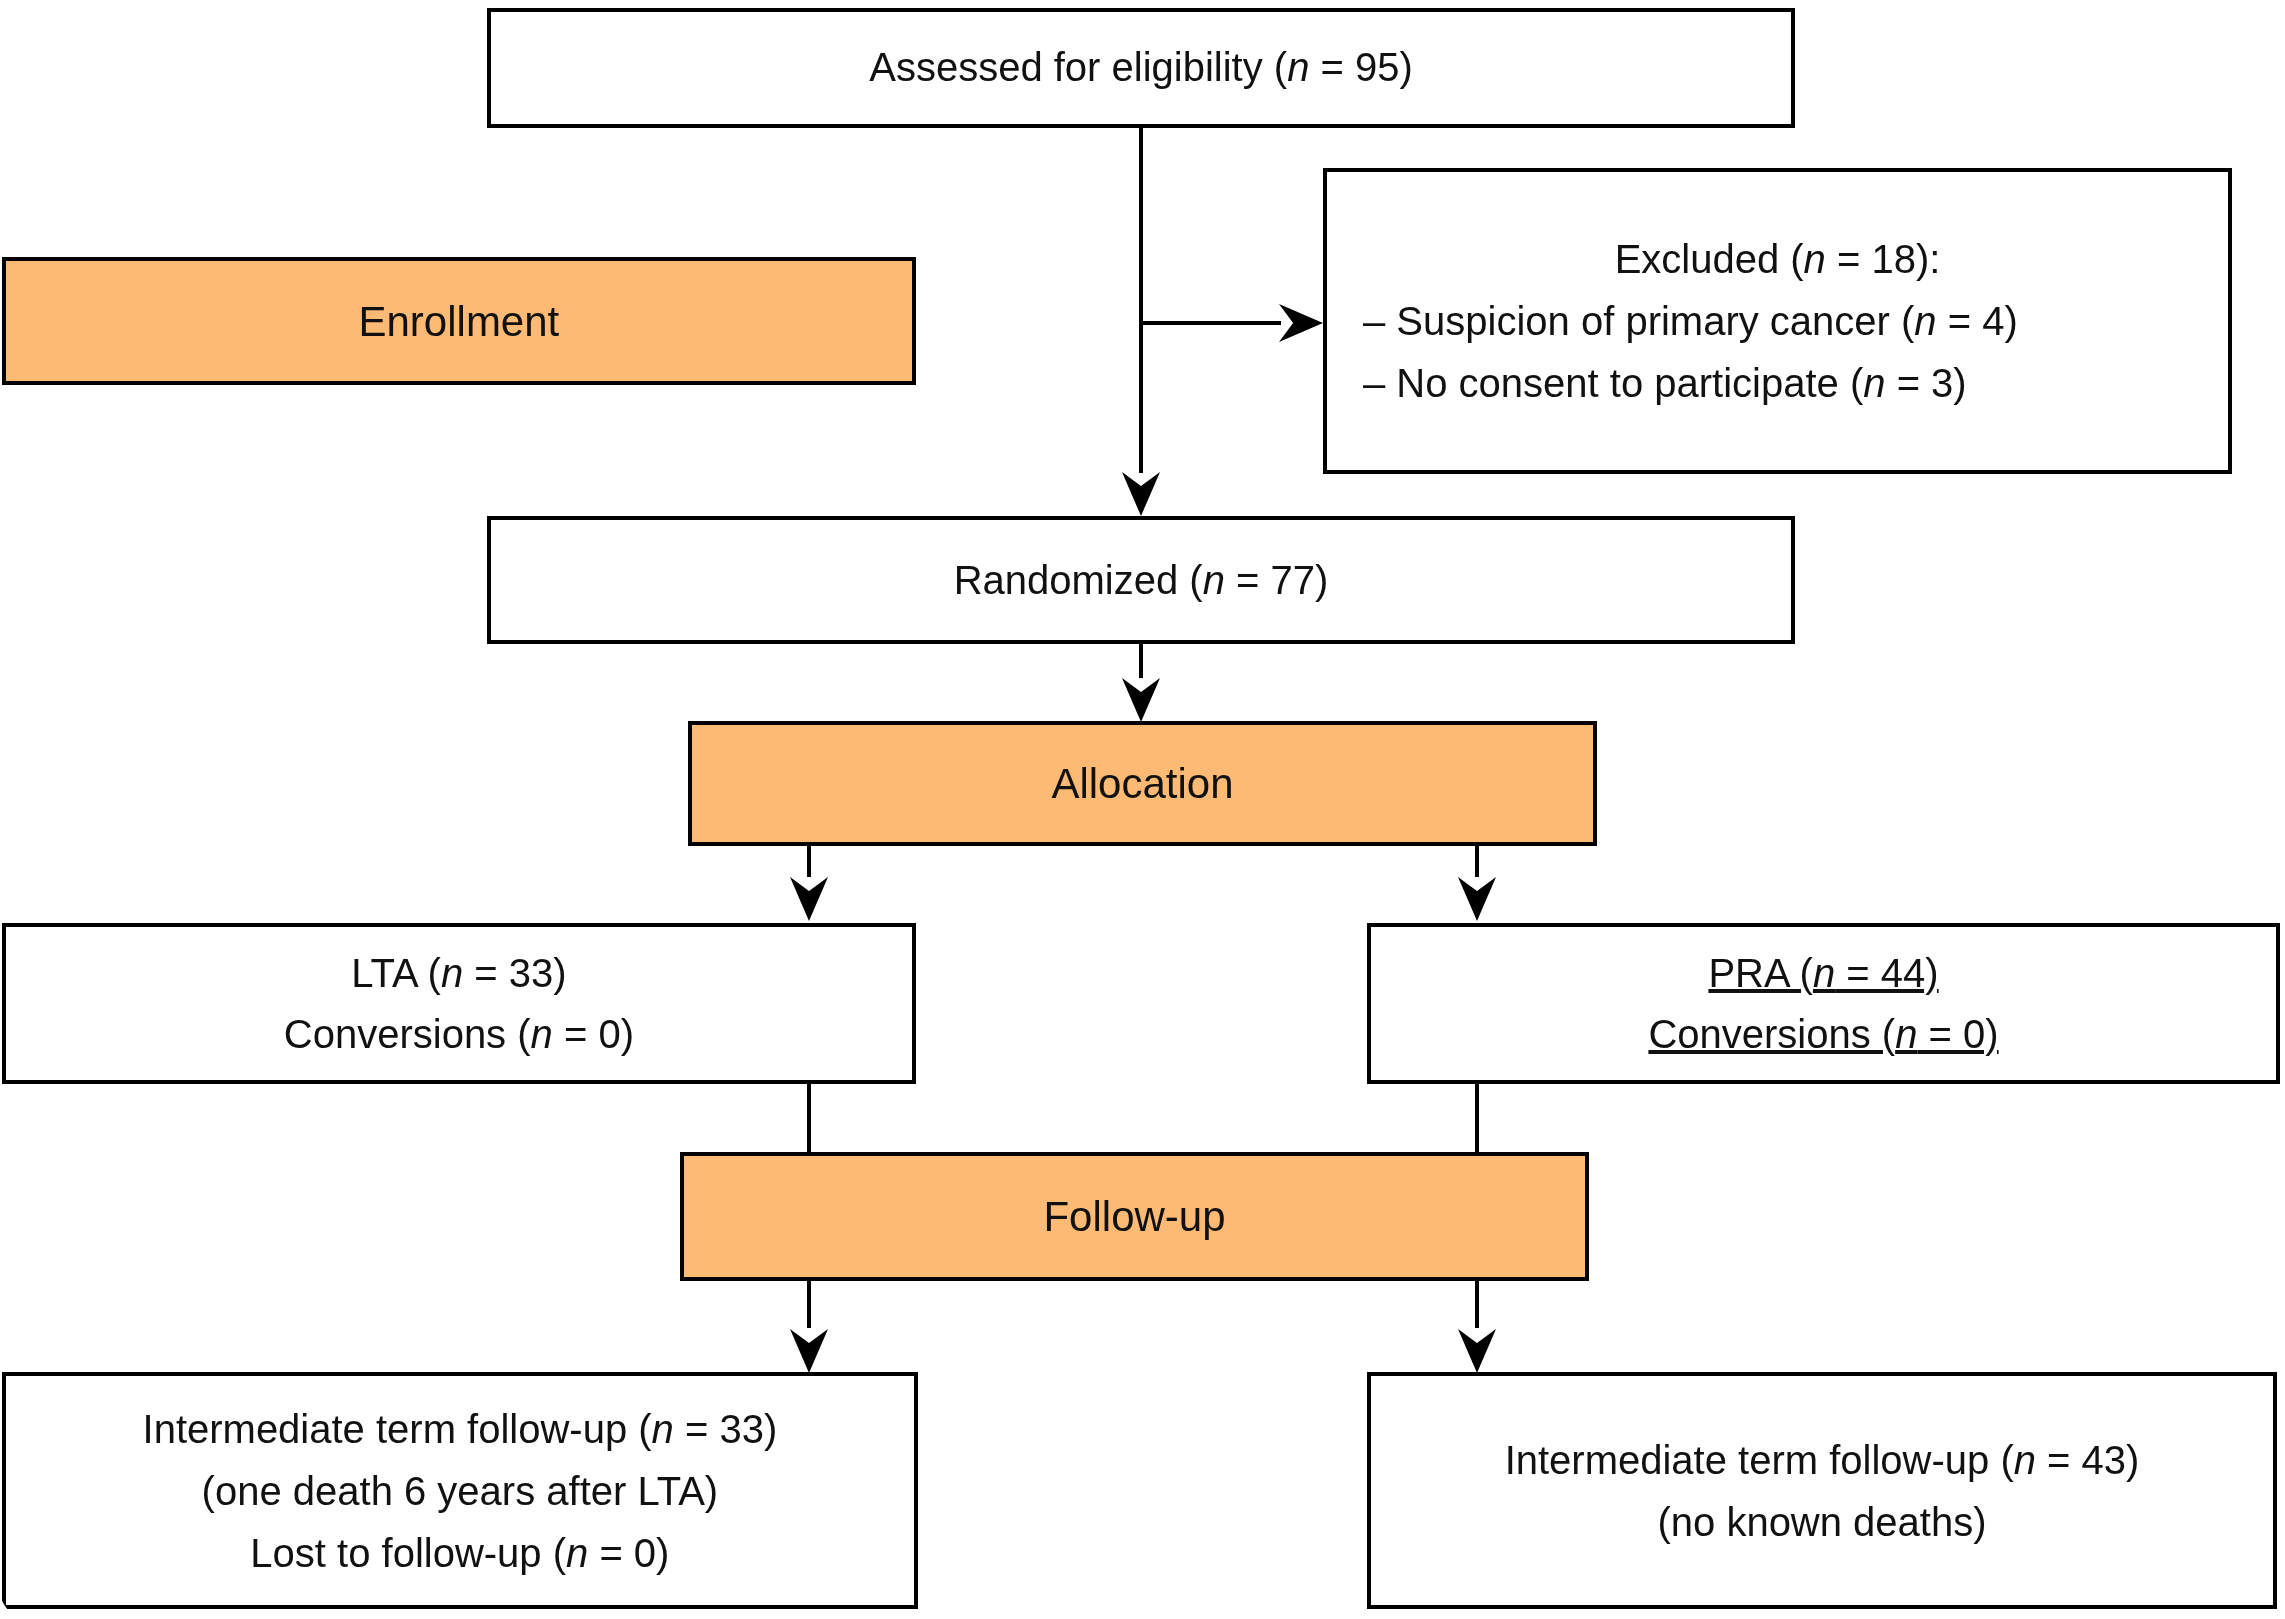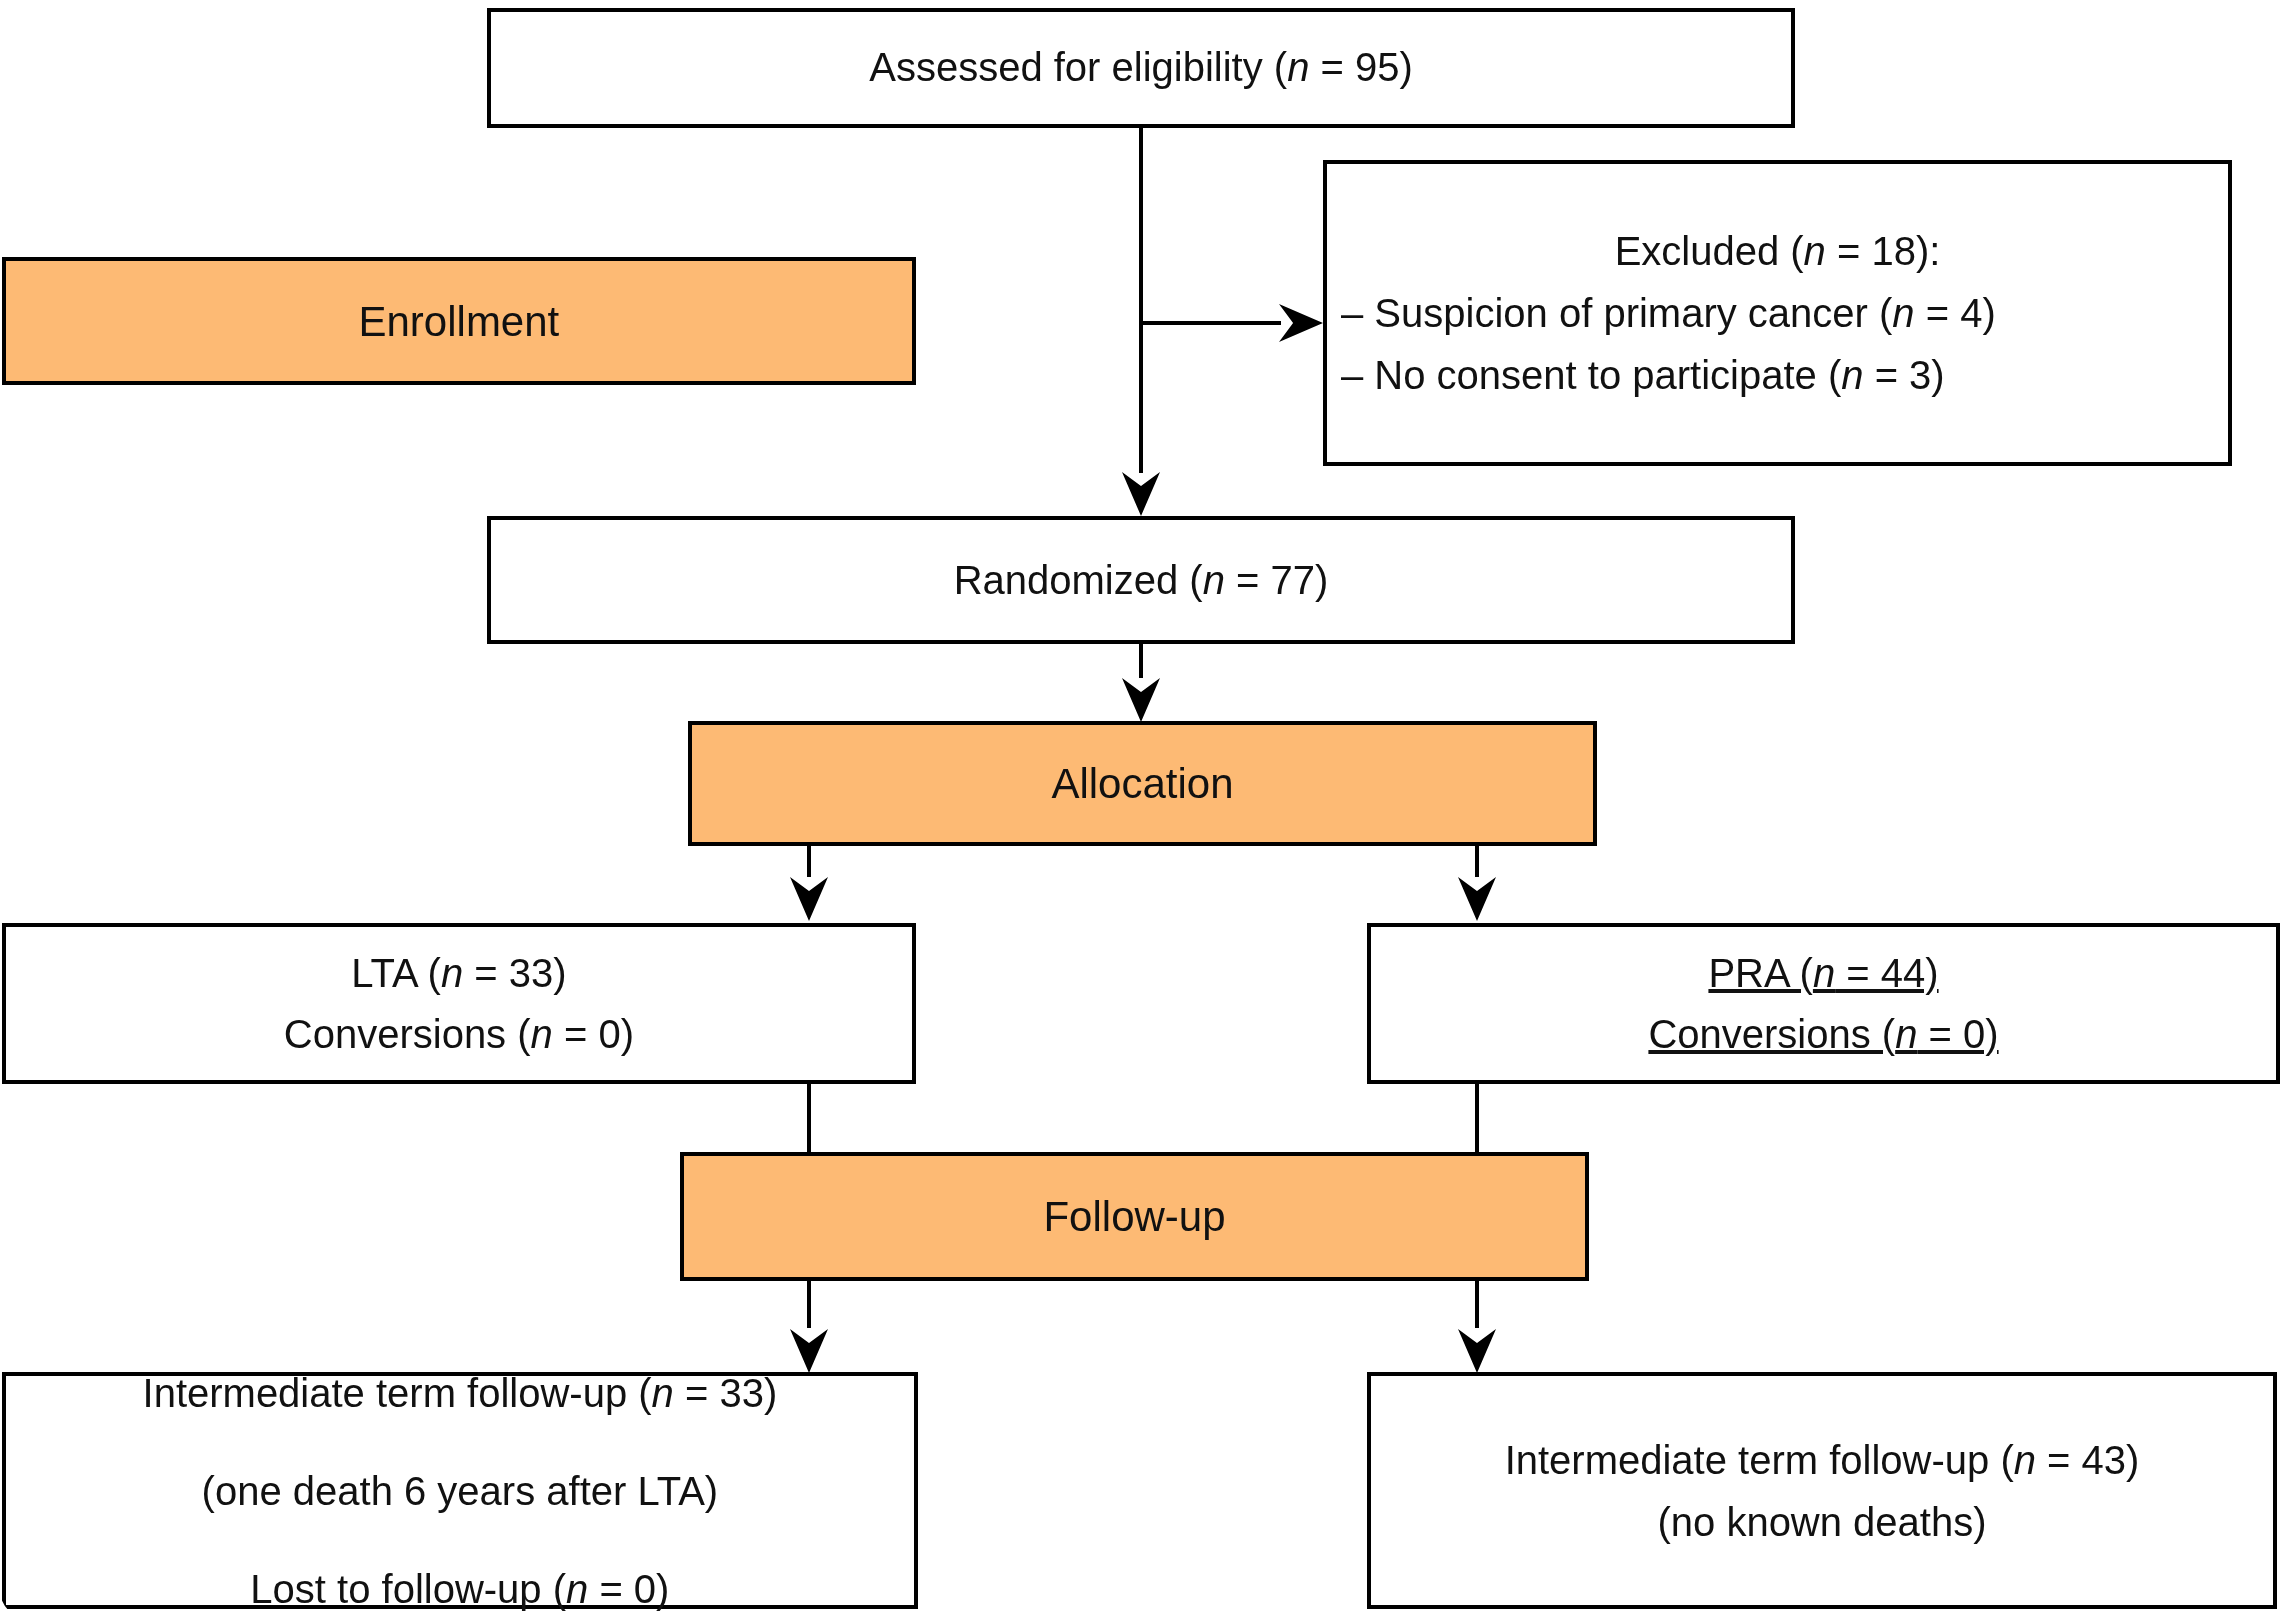--- a/index.html
+++ b/index.html
@@ -35,31 +35,31 @@
     line-height: 61px;
   }
   .box.gray {
     background: #fdba74;
     font-size: 42px;
   }
   .nvar { font-style: italic; }
 
   
   #assessed    { left: 487px;  top: 7.6px;    width: 1308px; height: 120px; }
-  #excluded    { left: 1323px; top: 160px;  width: 909px;  height: 306px;
-                 align-items: stretch; padding: 0 14px; line-height: 62px; }
+  #excluded    { left: 1323px; top: 168px;  width: 909px;  height: 306px;
+                 align-items: stretch; padding: 0 36px; line-height: 62px; }
   #excluded .excluded-title { text-align: center; }
   #excluded .excluded-item  { text-align: left; }
   #enrollment  { left: 1.9px;    top: 257px;  width: 914px;  height: 128px; }
   #randomized  { left: 487px;  top: 516px;  width: 1308px; height: 128px; }
   #allocation  { left: 688px;  top: 721px;  width: 909px;  height: 125px; }
   #lta         { left: 1.9px;    top: 923px;  width: 914px;  height: 161px; }
   #pra         { left: 1367px; top: 923px;  width: 913px;  height: 161px; text-decoration: underline; }
   #followup    { left: 680px;  top: 1152px; width: 909px;  height: 129px; }
-  #lta-fu      { left: 1.9px;    top: 1372px; width: 916px;  height: 237px; line-height: 62px; gap: 36px; }
+  #lta-fu      { left: 1.9px;    top: 1372px; width: 916px;  height: 237px; line-height: 62px; }
   #pra-fu      { left: 1367px; top: 1372px; width: 910px;  height: 237px; line-height: 62px; }
 
   
   .vline { position: absolute; width: 3.8px;  background: #000000; }
   .hline { position: absolute; height: 3.8px; background: #000000; }
   .arrow-down {
     position: absolute; width: 38px; height: 44px; background: #000000;
     clip-path: polygon(0 0, 50% 32%, 100% 0, 50% 100%);
   }
   .arrow-right {

